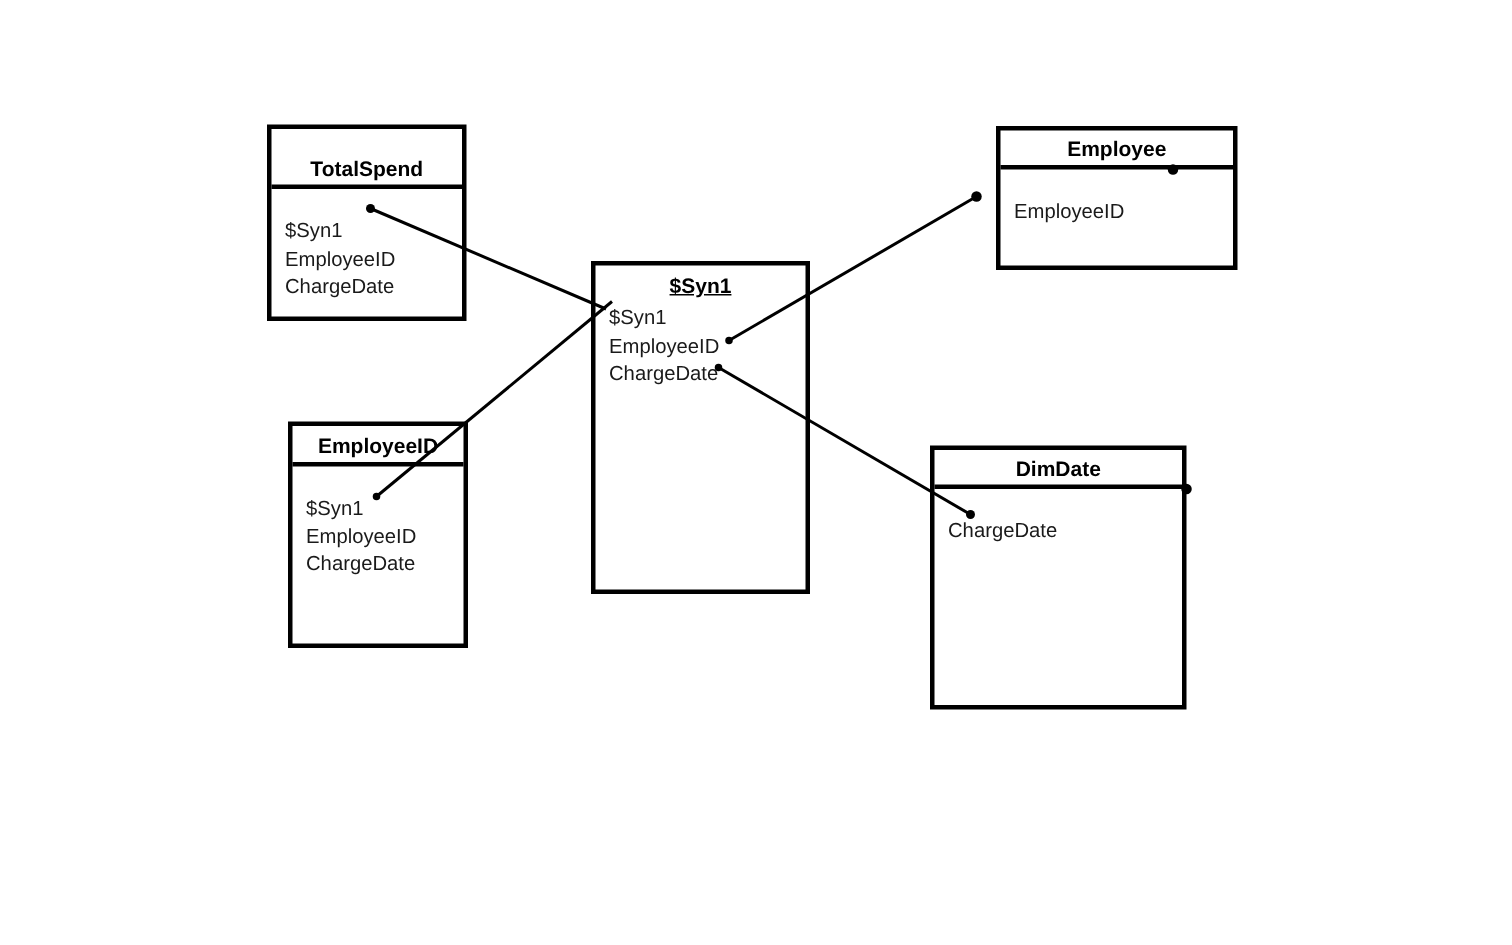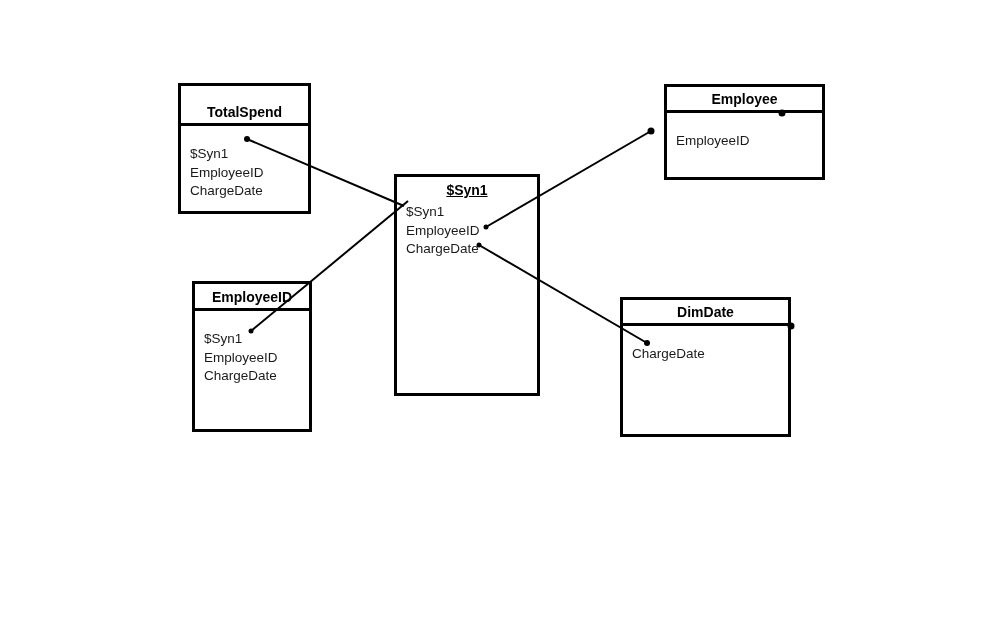--- a/index.html
+++ b/index.html
@@ -63,21 +63,21 @@
 
   <div class="table-box" style="left:192px;top:281px;width:120px;height:151px;">
     <div class="table-header" style="height:27px;">EmployeeID</div>
     <div class="table-fields">
       <div class="field">$Syn1</div>
       <div class="field">EmployeeID</div>
       <div class="field">ChargeDate</div>
     </div>
   </div>
 
-  <div class="table-box" style="left:620px;top:297px;width:171px;height:140px;">
+  <div class="table-box" style="left:620px;top:297px;width:171px;height:176px;">
     <div class="table-header" style="height:26px;">DimDate</div>
     <div class="table-fields">
       <div class="field">ChargeDate</div>
     </div>
   </div>
 
   <svg class="wires" viewBox="0 0 1008 630" xmlns="http://www.w3.org/2000/svg">
     <line x1="247" y1="139" x2="404" y2="206"></line>
     <line x1="251" y1="331" x2="408" y2="201"></line>
     <line x1="486" y1="227" x2="651" y2="131"></line>

